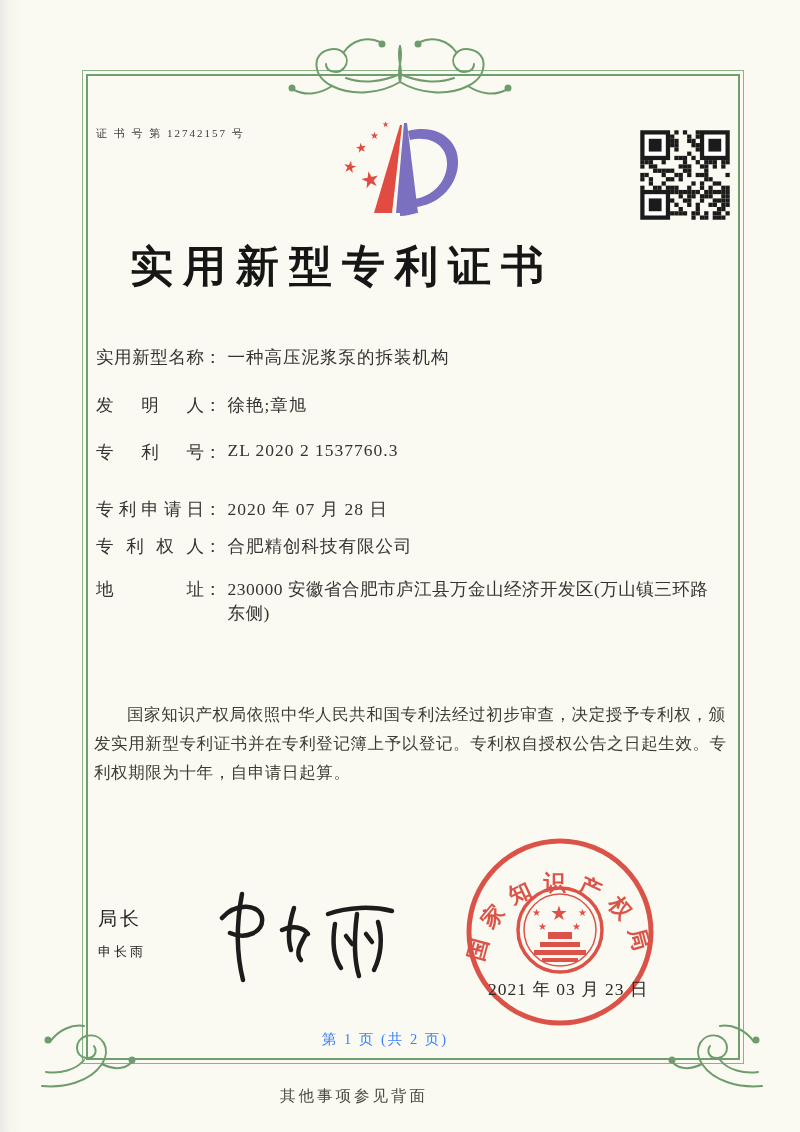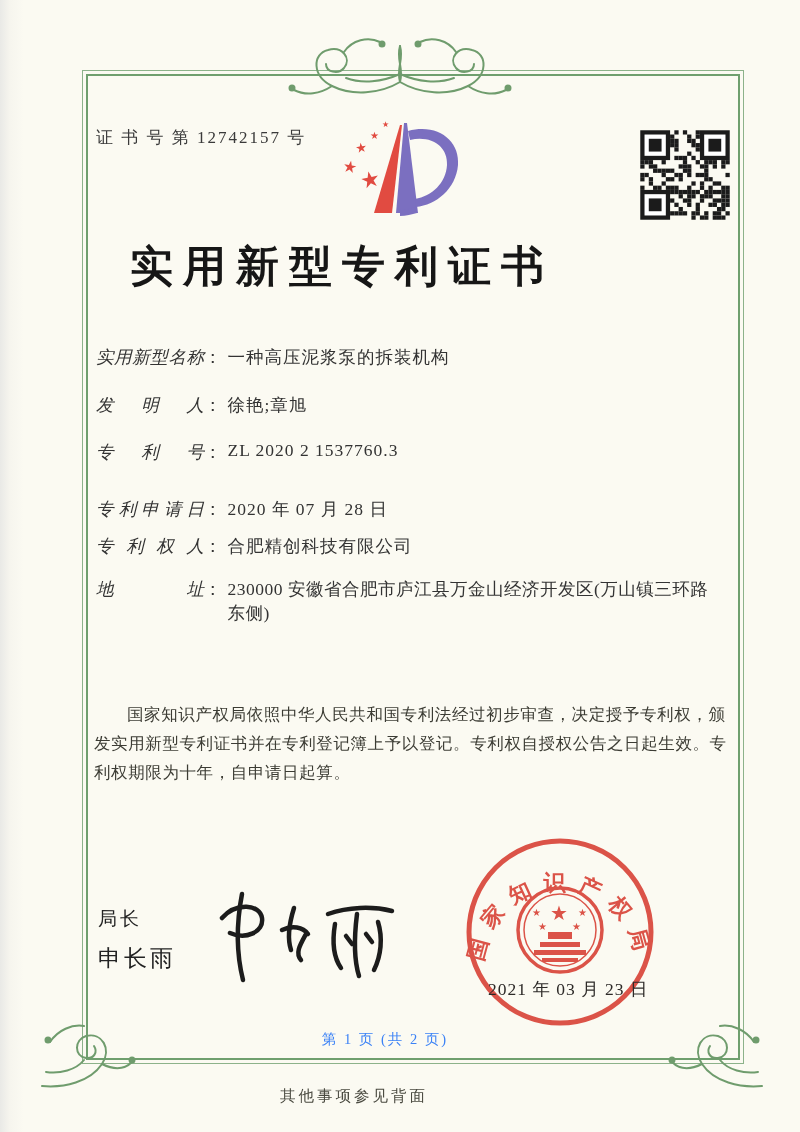--- a/index.html
+++ b/index.html
@@ -14,44 +14,43 @@
   .frame{
     position:absolute;left:82px;top:70px;width:662px;height:994px;
     border:1px solid #8cb28a;box-sizing:border-box;
   }
   .frame-inner{
     position:absolute;inset:3px;
     border:2px solid #6f9f6e;
   }
   .abs{position:absolute;}
   
-  .cert-no{left:96px;top:126px;font-size:17px;letter-spacing:2px;color:#3a3a3a;}
+  .cert-no{left:96px;top:126px;font-size:11px;letter-spacing:2px;color:#3a3a3a;}
   
   .title{
     left:0;top:238px;width:684px;text-align:center;
     font-size:43px;font-weight:700;letter-spacing:10px;color:#161616;
   }
   
   .frow{left:96px;font-size:17.5px;color:#333;white-space:nowrap;}
   .flabel{
     display:inline-block;width:108px;text-align:justify;text-align-last:justify;
     vertical-align:top;
-    font-style:italic;
   }
   .fcolon{display:inline-block;vertical-align:top;margin-right:6px;}
   .fvalue{display:inline-block;vertical-align:top;letter-spacing:1px;}
   .fvalue.wrapv{white-space:normal;width:494px;line-height:24px;letter-spacing:0.5px;}
   .pairgap{display:inline-block;width:76px;}
   .flabel5{display:inline-block;width:96px;text-align:justify;text-align-last:justify;vertical-align:top;}
   
   .paras{left:94px;top:660px;width:642px;font-size:16.5px;line-height:29px;color:#3c3c34;margin-top:40px;}
   .paras p{margin:0 0 7px 0;text-indent:2em;letter-spacing:0.6px;}
   
   .sig-title{left:98px;top:906px;font-size:19px;letter-spacing:3px;color:#222;font-family:Liberation Serif, serif;}
-  .sig-name{left:98px;top:943px;font-size:23px;letter-spacing:3px;color:#222;}
+  .sig-name{left:98px;top:943px;font-size:13px;letter-spacing:3px;color:#222;}
   .sig-svg{left:206px;top:878px;}
   
   .seal-svg{left:462px;top:834px;opacity:.92;}
   .seal-date{left:488px;top:977px;font-size:17.5px;letter-spacing:1px;color:#2d2a28;}
   
   .page-info{left:0;top:1030px;width:770px;text-align:center;font-size:14.5px;letter-spacing:2px;color:#3b82f6;}
   .back-note{left:0;top:1086px;width:708px;text-align:center;font-size:15.5px;letter-spacing:3px;color:#4a4a40;}
   
   .orn-top{left:268px;top:24px;}
   .orn-bl{left:36px;top:1012px;}

